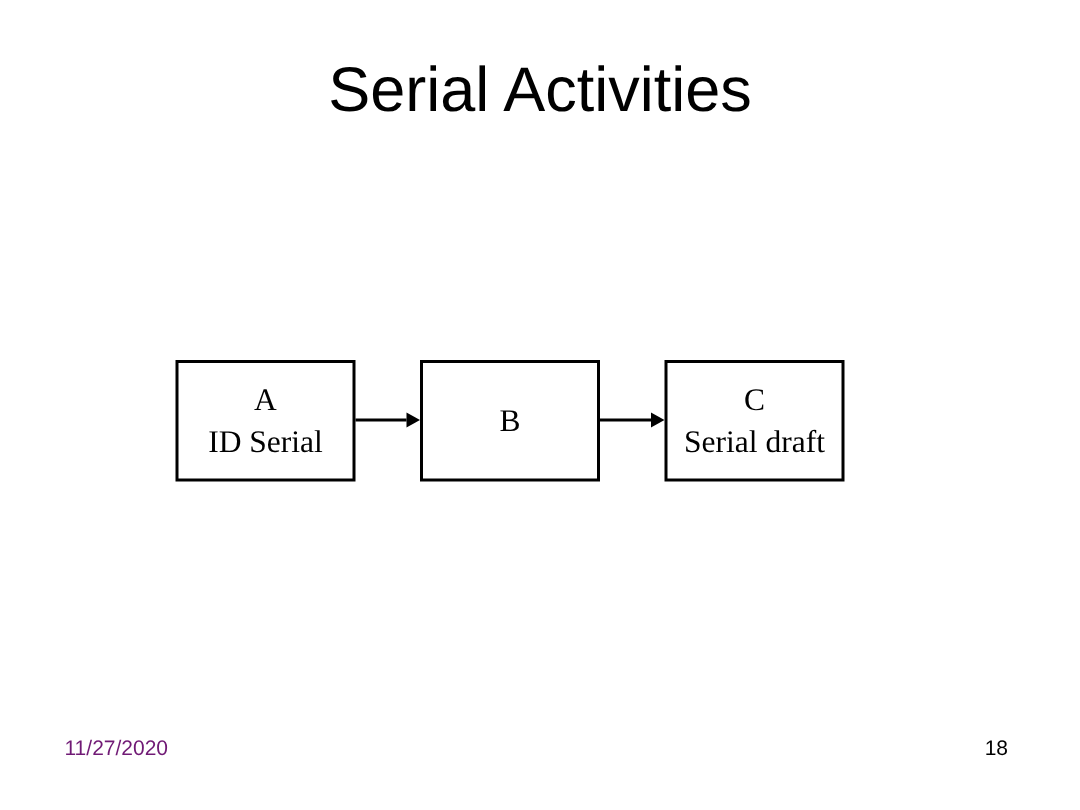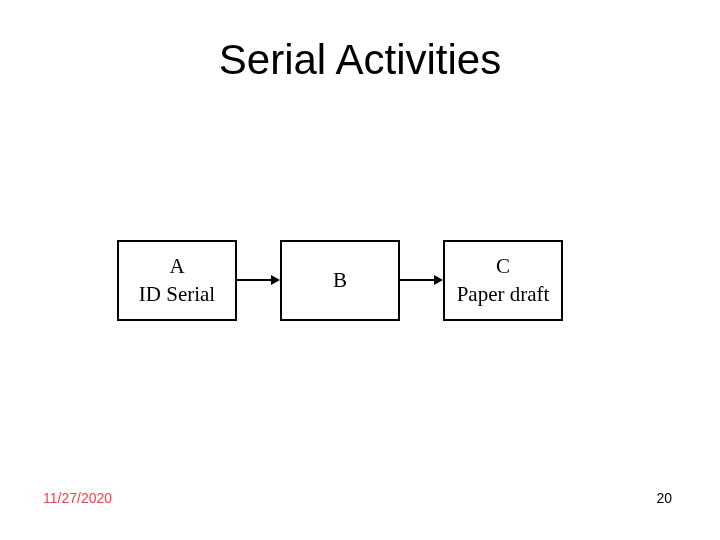--- a/index.html
+++ b/index.html
@@ -75,21 +75,21 @@
     border-bottom: 5px solid transparent;
   }
   .arrow-1 { left: 237px; width: 34px; }
   .arrow-2 { left: 400px; width: 34px; }
   .footer-date {
     position: absolute;
     left: 43px;
     top: 490px;
     font-family: "Liberation Sans", sans-serif;
     font-size: 14px;
-    color: #ef4444;
+    color: #701a75;
   }
   .footer-page {
     position: absolute;
     right: 48px;
     top: 490px;
     font-family: "Liberation Sans", sans-serif;
     font-size: 14px;
     color: #000000;
     text-align: right;
   }
@@ -111,22 +111,22 @@
     <div class="arrow arrow-1"></div>
 
     <div class="node node-b">
       <div class="node-id">B</div>
     </div>
 
     <div class="arrow arrow-2"></div>
 
     <div class="node node-c">
       <div class="node-id">C</div>
-      <div class="node-label">Paper draft</div>
+      <div class="node-label">Serial draft</div>
     </div>
 
   </div>
 
   <div class="footer-date">11/27/2020</div>
 
-  <div class="footer-page">20</div>
+  <div class="footer-page">18</div>
 
 </div>
 
 </body></html>

